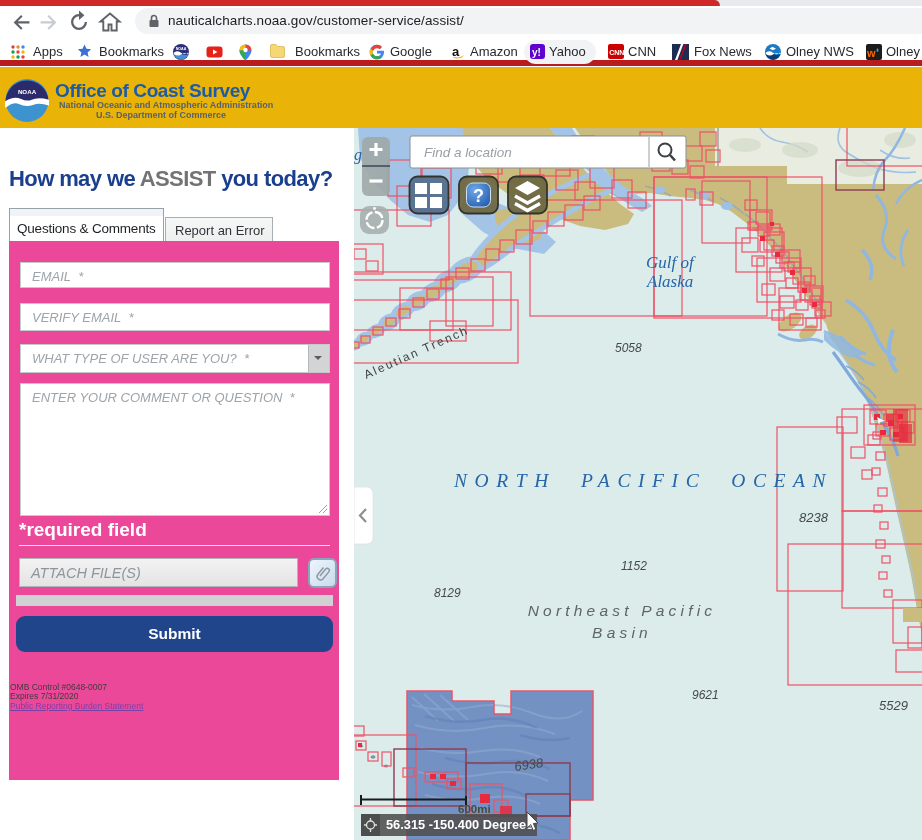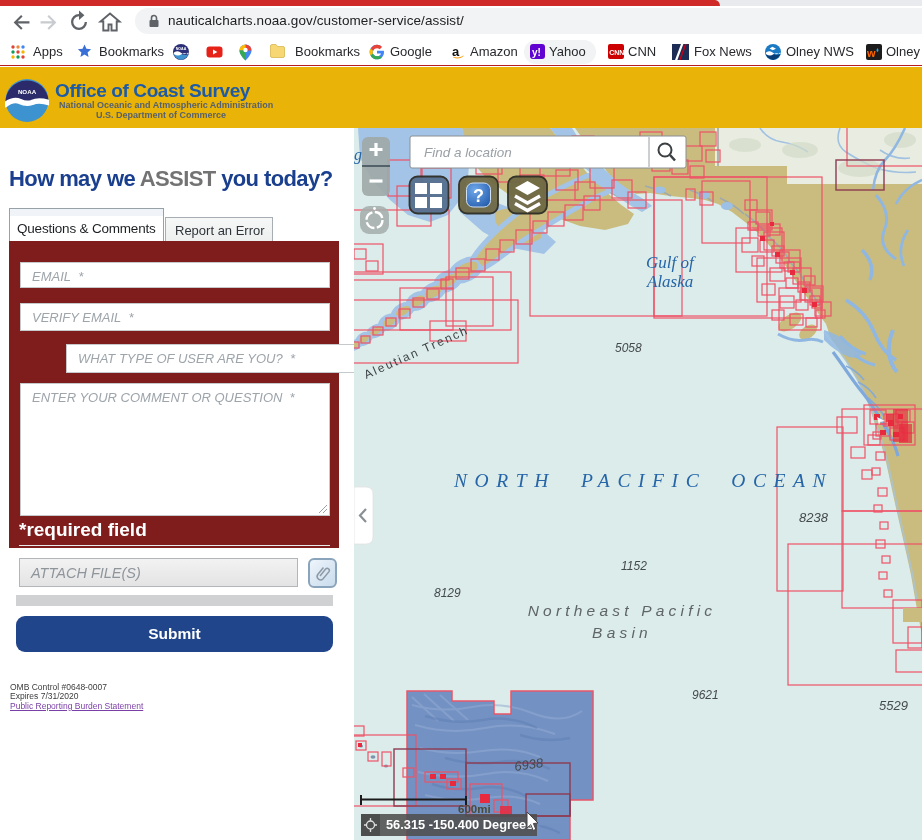--- a/index.html
+++ b/index.html
@@ -12,21 +12,21 @@
 #tabstrip { left:0; top:0; width:922px; height:6px; background:#e8eaed; }
 #tabred { left:0; top:0; width:712px; height:6px; background:#cf2a27; border-top-right-radius:0 0; }
 #tabred:after { content:""; position:absolute; right:-8px; top:0; width:12px; height:6px;
   background:#cf2a27; border-top-right-radius:10px 12px; }
 #toolbar { left:0; top:6px; width:922px; height:32px; background:#fff; }
 .tbicon { position:absolute; top:3px; width:26px; height:26px; }
 #omnibox { left:135px; top:2px; width:800px; height:26px; background:#f1f3f4; border-radius:13px; }
 #urltext { position:absolute; left:33px; top:5px; font-size:13.5px; color:#202124; letter-spacing:0.1px; }
 
 
-#bookbar { left:0; top:38px; width:922px; height:28px; background:#fff; border-bottom:1px solid #b91c1c; }
+#bookbar { left:0; top:38px; width:922px; height:28px; background:#fff; border-bottom:6px solid #b91c1c; }
 .bklabel { position:absolute; top:6px; font-size:13px; color:#27292d; }
 .bkicon { position:absolute; top:6px; }
 
 
 #siteheader { left:0; top:67px; width:922px; height:61px; background:#eab308; }
 #octitle { position:absolute; left:55px; top:13px; font-size:19px; font-weight:bold; color:#1d5ba6; letter-spacing:-0.4px;}
 #ocsub1 { position:absolute; left:59px; top:33px; font-size:9px; font-weight:bold; color:#55616e; }
 #ocsub2 { position:absolute; left:59px; top:43px; font-size:9px; font-weight:bold; color:#55616e;padding-left:37px; }
 
 
@@ -34,27 +34,27 @@
 #bigq { position:absolute; left:9px; top:38px; white-space:nowrap; font-size:22px; font-weight:bold; color:#1a3f8f; letter-spacing:-0.6px; }
 #bigq .hl { color:#737373; }
 #tabactive { position:absolute; left:9px; top:80px; white-space:nowrap; width:155px; height:33px; background:#fff;
   border:1px solid #97a1a8; border-bottom:none; font-size:13.5px; color:#1d2023; }
 #tabactive .cap { position:absolute; left:0; top:0; right:0; height:7px; background:#f0f4f8; }
 #tabactive .lbl { position:absolute; left:7px; top:12px; letter-spacing:-0.2px; }
 #tabinactive { position:absolute; left:165px; top:89px; white-space:nowrap; width:108px; height:36px;
   background:linear-gradient(#f6f7f7,#e9ebeb); border:1px solid #a6adb3; border-bottom:none;
   font-size:13px; color:#30353a; }
 #tabinactive .lbl { position:absolute; left:9px; top:4.5px; }
-#graypanel { position:absolute; left:9px; top:113px; width:330px; height:307px; background:#7f1d1d; }
+#graypanel { position:absolute; left:9px; top:113px; width:330px; height:539px; background:#ec4899; }
 .ffield { position:absolute; left:11px; width:310px; background:#fff; border:1px solid #c6c9cb;
   font-style:italic; color:#9da4aa; font-size:13px; }
 .ffield .ph { position:absolute; left:11px; top:6px; }
 #f-email { top:21px; height:26px; }
 #f-verify { top:62px; height:28px; }
-#f-select { top:103px; height:29px;margin-left:46px; }
+#f-select { top:103px; height:29px; }
 #f-select .arrowbox { position:absolute; right:0px; top:0px; width:21px; height:27px; background:#d2d4d6;
   border-left:1px solid #b5b8ba; }
 #f-select .arrowbox:after { content:""; position:absolute; left:5px; top:11px; width:0; height:0;
   border:4.5px solid transparent; border-top-color:#5a5f63; }
 #f-text { top:142px; height:133px; }
 #reqfield { position:absolute; left:10px; top:278px; color:#fff; font-weight:bold; font-size:19px; }
 #hrline { position:absolute; left:10px; top:304px; width:311px; height:1px; background:#e8e9ea; }
 #f-attach { position:absolute; left:10px; top:317px; width:279px; height:29px;
   background:linear-gradient(#f2f2f2,#e4e4e4); border:1px solid #b3b6b8;
   font-style:italic; color:#8e959b; font-size:14.5px; }

